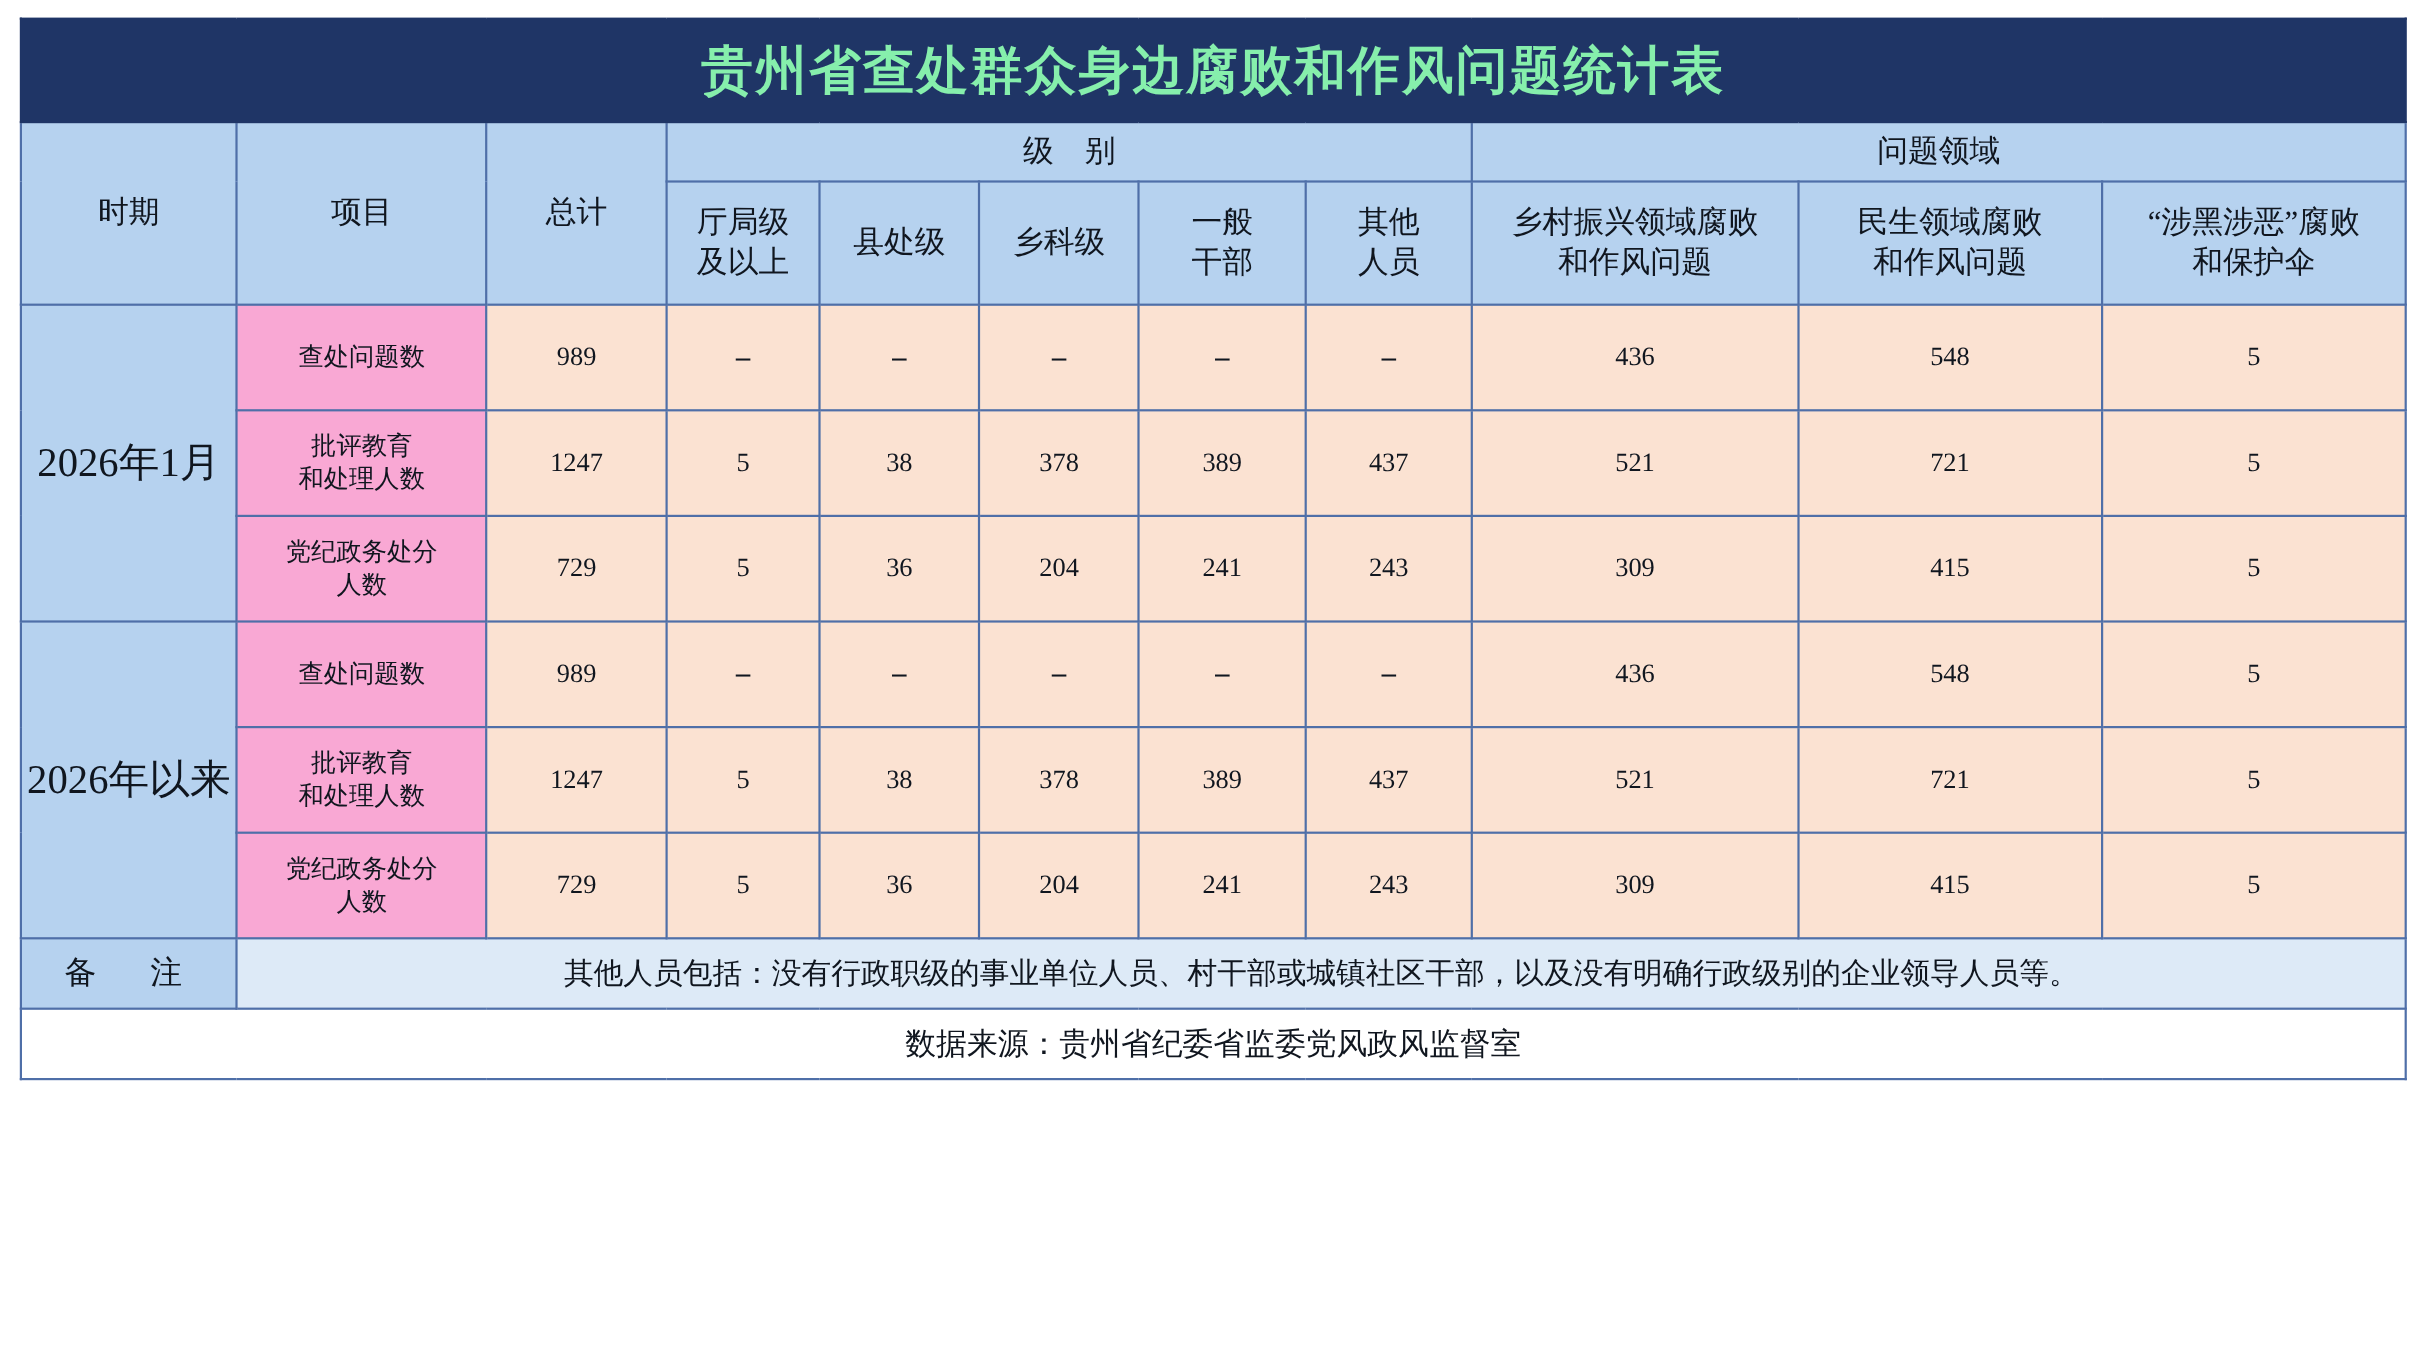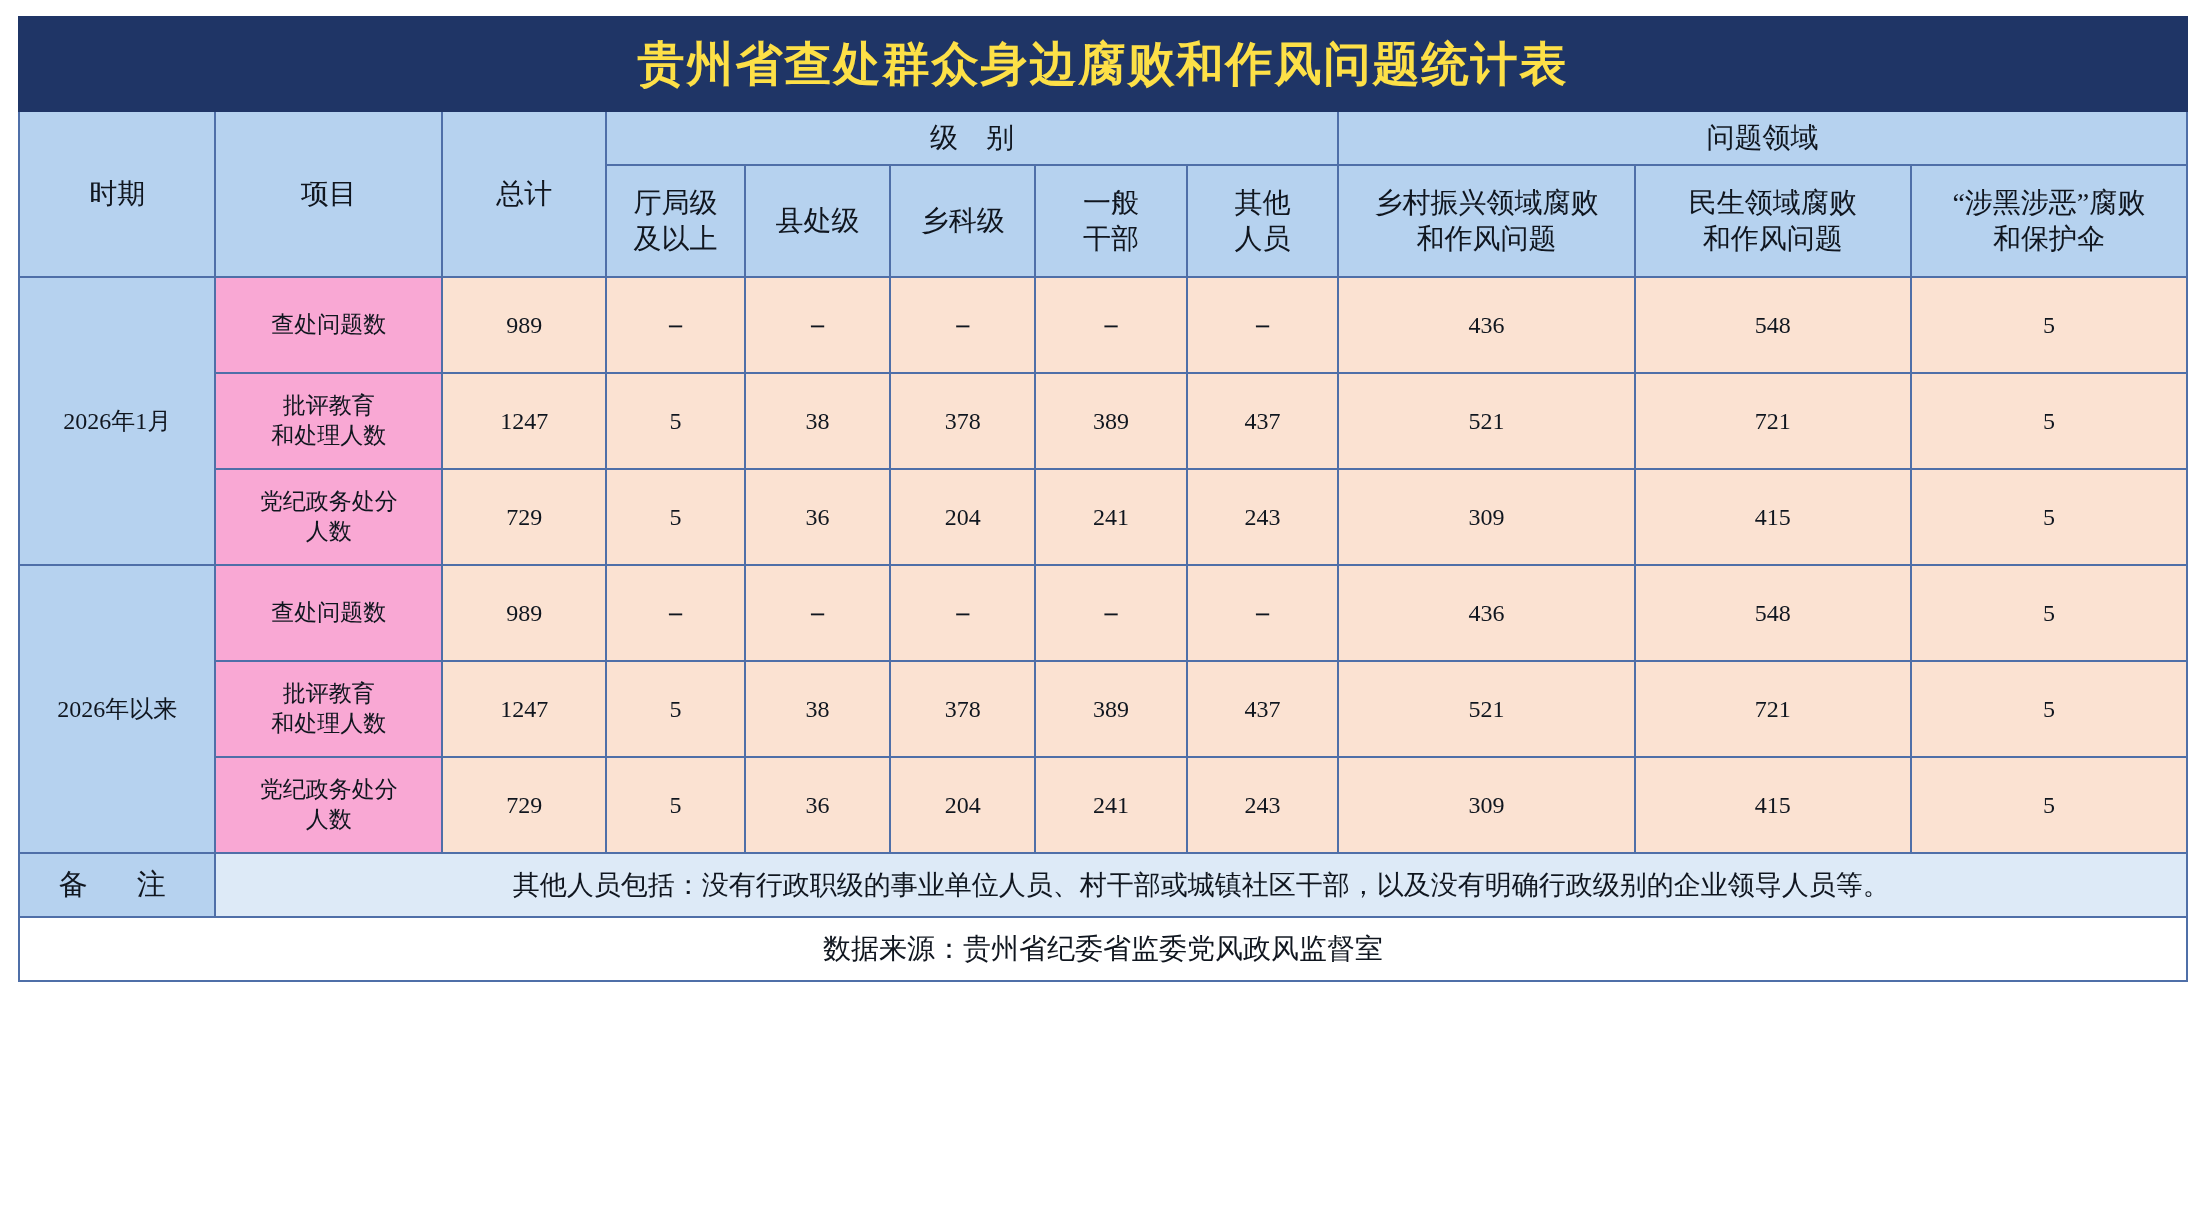--- a/index.html
+++ b/index.html
@@ -32,21 +32,21 @@
     font-weight: normal;
     color: #10161f;
   }
   
   .title-cell {
     background: #1f3566;
     border: 2px solid #1f3566 !important;
     height: 92px;
   }
   .title-text {
-    color: #fde047;
+    color: #86efac;
     font-size: 47px;
     font-weight: bold;
     letter-spacing: 2px;
     font-family: "Liberation Serif", "DejaVu Serif", serif;
   }
   
   .hdr {
     background: #b6d2ef;
     font-size: 28px;
     font-family: "Liberation Serif", "DejaVu Serif", serif;
@@ -57,21 +57,21 @@
   }
   .hdr-sub {
     height: 110px;
   }
   .hdr-tall {
     height: 162px;
   }
   
   .period {
     background: #b6d2ef;
-    font-size: 24px;
+    font-size: 37px;
     font-weight: bold;
     font-family: "Liberation Serif", "DejaVu Serif", serif;
   }
   .item {
     background: #f9a8d4;
     font-size: 23px;
     font-family: Liberation Serif, serif;
     line-height: 1.3;
   }
   .num {

